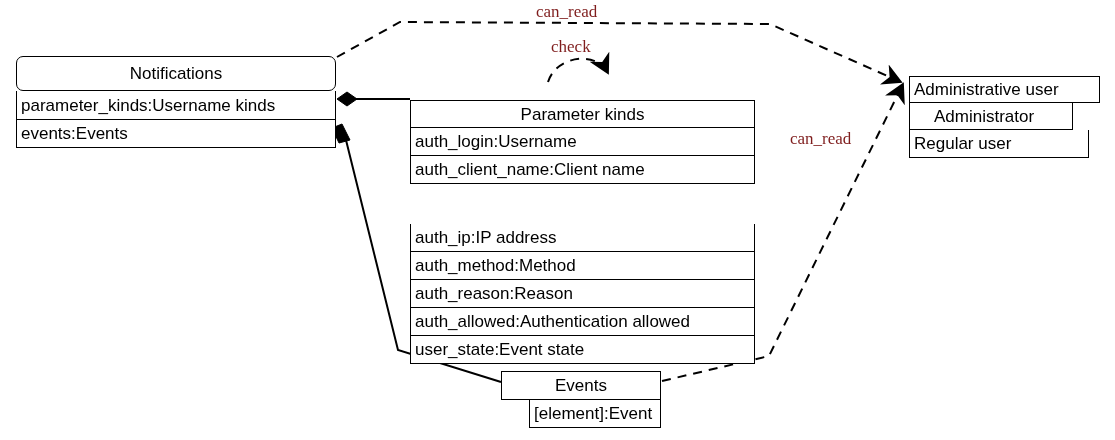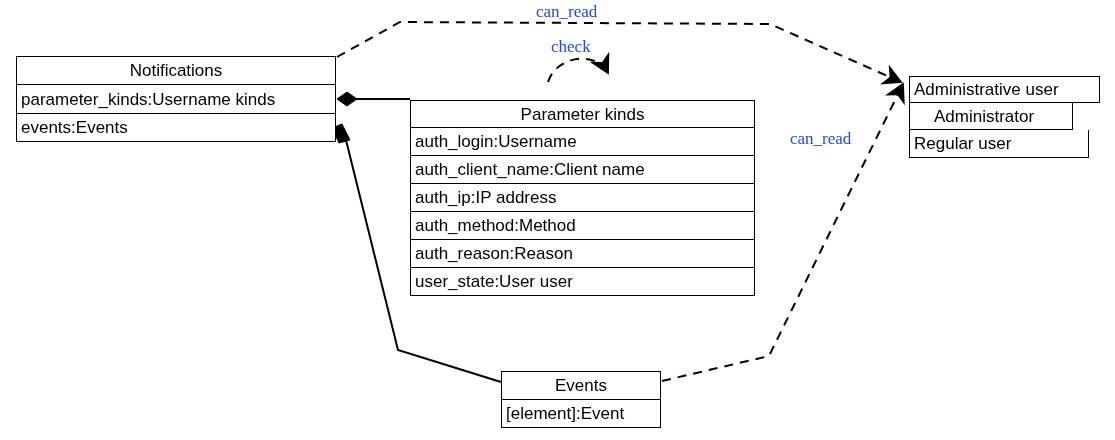--- a/index.html
+++ b/index.html
@@ -54,21 +54,21 @@
     text-align: center;
   }
   .row-attr {
     justify-content: flex-start;
     padding-left: 4px;
   }
   .edge-label {
     position: absolute;
     font-family: "Liberation Serif", serif;
     font-size: 17px;
-    color: #1d4ed8;
+    color: #7f1d1d;
     white-space: nowrap;
     line-height: 1;
     text-align: right;
   }
 </style>
 </head>
 <body>
 
 <div id="canvas">
 
@@ -86,44 +86,45 @@
     <path d="M 662 381 L 769 356 L 903 84" fill="none" stroke="#000000" stroke-width="2" stroke-dasharray="9,7" marker-end="url(#openarrow)"></path>
 
     <line x1="348" y1="99" x2="410" y2="99" stroke="#000000" stroke-width="2"></line>
     <polygon points="337,99 347,92 357,99 347,106" fill="#000000" stroke="#000000" stroke-width="1"></polygon>
 
     <path d="M 345 136 L 398 350 L 501 382" fill="none" stroke="#000000" stroke-width="2"></path>
     <polygon points="332,128 342,124 350,140 339,143" fill="#000000" stroke="#000000" stroke-width="1"></polygon>
   </svg>
 
   <div class="uml-box" style="left:16px; top:56px; width:320px;">
-    <div class="uml-row row-title" style="height:29px;">Notifications</div>
+    <div class="uml-row row-title" style="height:35px;border-radius:7px;">Notifications</div>
     <div class="uml-row row-attr" style="height:29px;">parameter_kinds:Username kinds</div>
     <div class="uml-row row-attr" style="height:28px;">events:Events</div>
   </div>
 
   <div class="uml-box" style="left:410px; top:100px; width:345px;">
     <div class="uml-row row-title" style="height:28px;">Parameter kinds</div>
     <div class="uml-row row-attr" style="height:28px;">auth_login:Username</div>
     <div class="uml-row row-attr" style="height:28px;">auth_client_name:Client name</div>
-    <div class="uml-row row-attr" style="height:28px;">auth_ip:IP address</div>
+    <div class="uml-row row-attr" style="height:28px;margin-top:40px;">auth_ip:IP address</div>
     <div class="uml-row row-attr" style="height:28px;">auth_method:Method</div>
     <div class="uml-row row-attr" style="height:28px;text-align:center;">auth_reason:Reason</div>
-    <div class="uml-row row-attr" style="height:28px;">user_state:User user</div>
+    <div class="uml-row row-attr" style="height:28px;">auth_allowed:Authentication allowed</div>
+    <div class="uml-row row-attr" style="height:28px;">user_state:Event state</div>
   </div>
 
   <div class="uml-box" style="left:909px; top:76px; width:191px;">
     <div class="uml-row row-attr" style="height:27px; width:191px;">Administrative user</div>
     <div class="uml-row row-attr" style="height:27px; width:164px;padding-left:24px;">Administrator</div>
     <div class="uml-row row-attr" style="height:28px; width:180px;">Regular user</div>
   </div>
 
   <div class="uml-box" style="left:501px; top:371px; width:160px;">
     <div class="uml-row row-title" style="height:29px;">Events</div>
-    <div class="uml-row row-attr" style="height:28px;">[element]:Event</div>
+    <div class="uml-row row-attr" style="height:28px;margin-left:28px;">[element]:Event</div>
   </div>
 
   <div class="edge-label" style="left:536px; top:3px;">can_read</div>
 
   <div class="edge-label" style="left:551px; top:38px;">check</div>
 
   <div class="edge-label" style="left:790px; top:130px;">can_read</div>
 
 </div>
 

